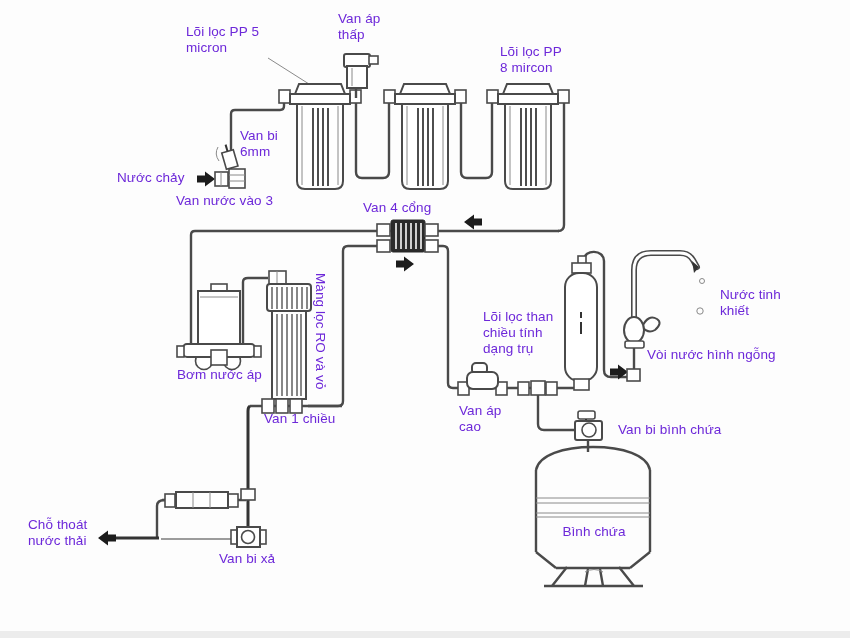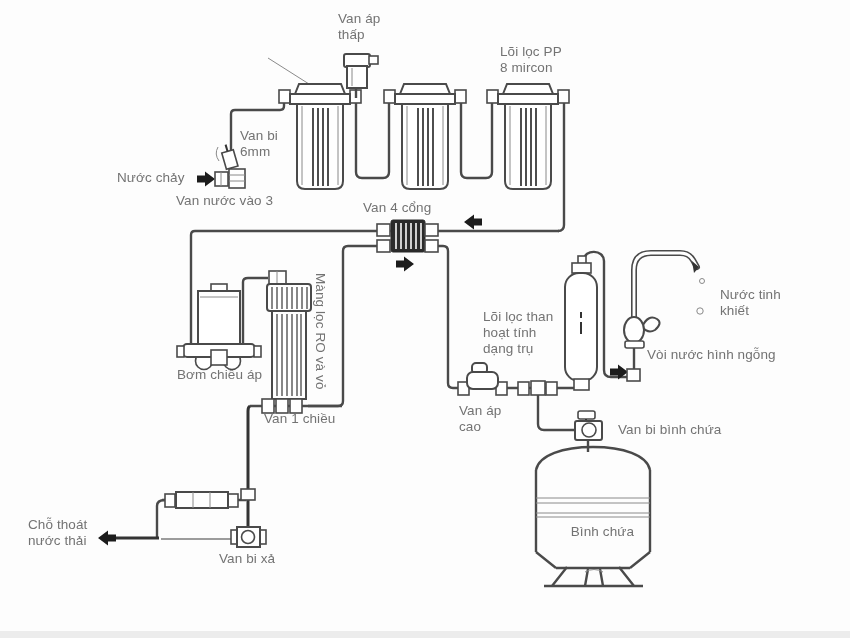--- a/index.html
+++ b/index.html
@@ -2,27 +2,27 @@
 <html><head>
 <meta charset="utf-8">
 <style>
   html,body{margin:0;padding:0;background:#fff;}
   .canvas{
     position:relative;width:850px;height:638px;background:#fdfdfd;overflow:hidden;
     font-family:"Liberation Sans",sans-serif;
   }
   .canvas svg{position:absolute;left:0;top:0;}
   .lbl{
-    position:absolute;font-size:13.5px;line-height:1.18;color:#737373;
+    position:absolute;font-size:13.5px;line-height:1.18;color:#6d28d9;
     white-space:pre-line;letter-spacing:.1px;
   }
   .lbl.vert{
     writing-mode:vertical-rl;text-orientation:mixed;white-space:nowrap;
   }
-  .lbl.center{text-align:right;}
+  .lbl.center{text-align:center;}
   .comp{fill:#fff;stroke:#4a4a4a;stroke-width:2;}
   .fit{fill:#fff;stroke:#4a4a4a;stroke-width:1.6;}
   .pipe{fill:none;stroke:#4a4a4a;stroke-width:2.4;stroke-linejoin:round;}
   .pipe-d{fill:none;stroke:#333;stroke-width:3;stroke-linejoin:round;}
   .gray{fill:none;stroke:#9c9c9c;stroke-width:2;}
   .thin{stroke:#8a8a8a;stroke-width:1;fill:none;}
   .stripe{stroke:#3a3a3a;stroke-width:1.8;fill:none;}
   .ribs{stroke:#555;stroke-width:1.4;fill:none;}
   .mark{stroke:#333;stroke-width:2;fill:none;}
   .bottom-strip{position:absolute;left:0;bottom:0;width:850px;height:7px;background:#ececec;}
@@ -211,34 +211,36 @@
     <rect x="625" y="341" width="19" height="7" rx="2" class="fit"></rect>
     <rect x="627" y="369" width="13" height="12" class="fit"></rect>
   </g>
 
   <g>
     <circle cx="702" cy="281" r="2.5" class="thin" fill="#fff"></circle>
     <circle cx="700" cy="311" r="3.2" class="thin" fill="#fff"></circle>
   </g>
 </svg>
 
+<div class="lbl" style="left:186px;top:24px">Lõi lọc PP 5
+micron</div>
 <div class="lbl" style="left:338px;top:11px">Van áp
 thấp</div>
 <div class="lbl" style="left:500px;top:44px">Lõi lọc PP
 8 mircon</div>
 <div class="lbl" style="left:240px;top:128px">Van bi
 6mm</div>
 <div class="lbl" style="left:117px;top:170px">Nước chảy</div>
 <div class="lbl" style="left:176px;top:193px">Van nước vào 3</div>
 <div class="lbl" style="left:363px;top:200px">Van 4 cổng</div>
 <div class="lbl vert" style="left:312px;top:273px">Màng lọc RO và vỏ</div>
-<div class="lbl" style="left:177px;top:367px">Bơm chiều áp</div>
+<div class="lbl" style="left:177px;top:367px">Bơm nước áp</div>
 <div class="lbl" style="left:264px;top:411px">Van 1 chiều</div>
 <div class="lbl" style="left:483px;top:309px">Lõi lọc than
-hoạt tính
+chiều tính
 dạng trụ</div>
 <div class="lbl" style="left:459px;top:403px">Van áp
 cao</div>
 <div class="lbl" style="left:720px;top:287px">Nước tinh
 khiết</div>
 <div class="lbl" style="left:647px;top:347px">Vòi nước hình ngỗng</div>
 <div class="lbl" style="left:618px;top:422px">Van bi bình chứa</div>
 <div class="lbl center" style="left:554px;top:524px;width:80px">Bình chứa</div>
 <div class="lbl" style="left:28px;top:517px">Chỗ thoát
 nước thải</div>

